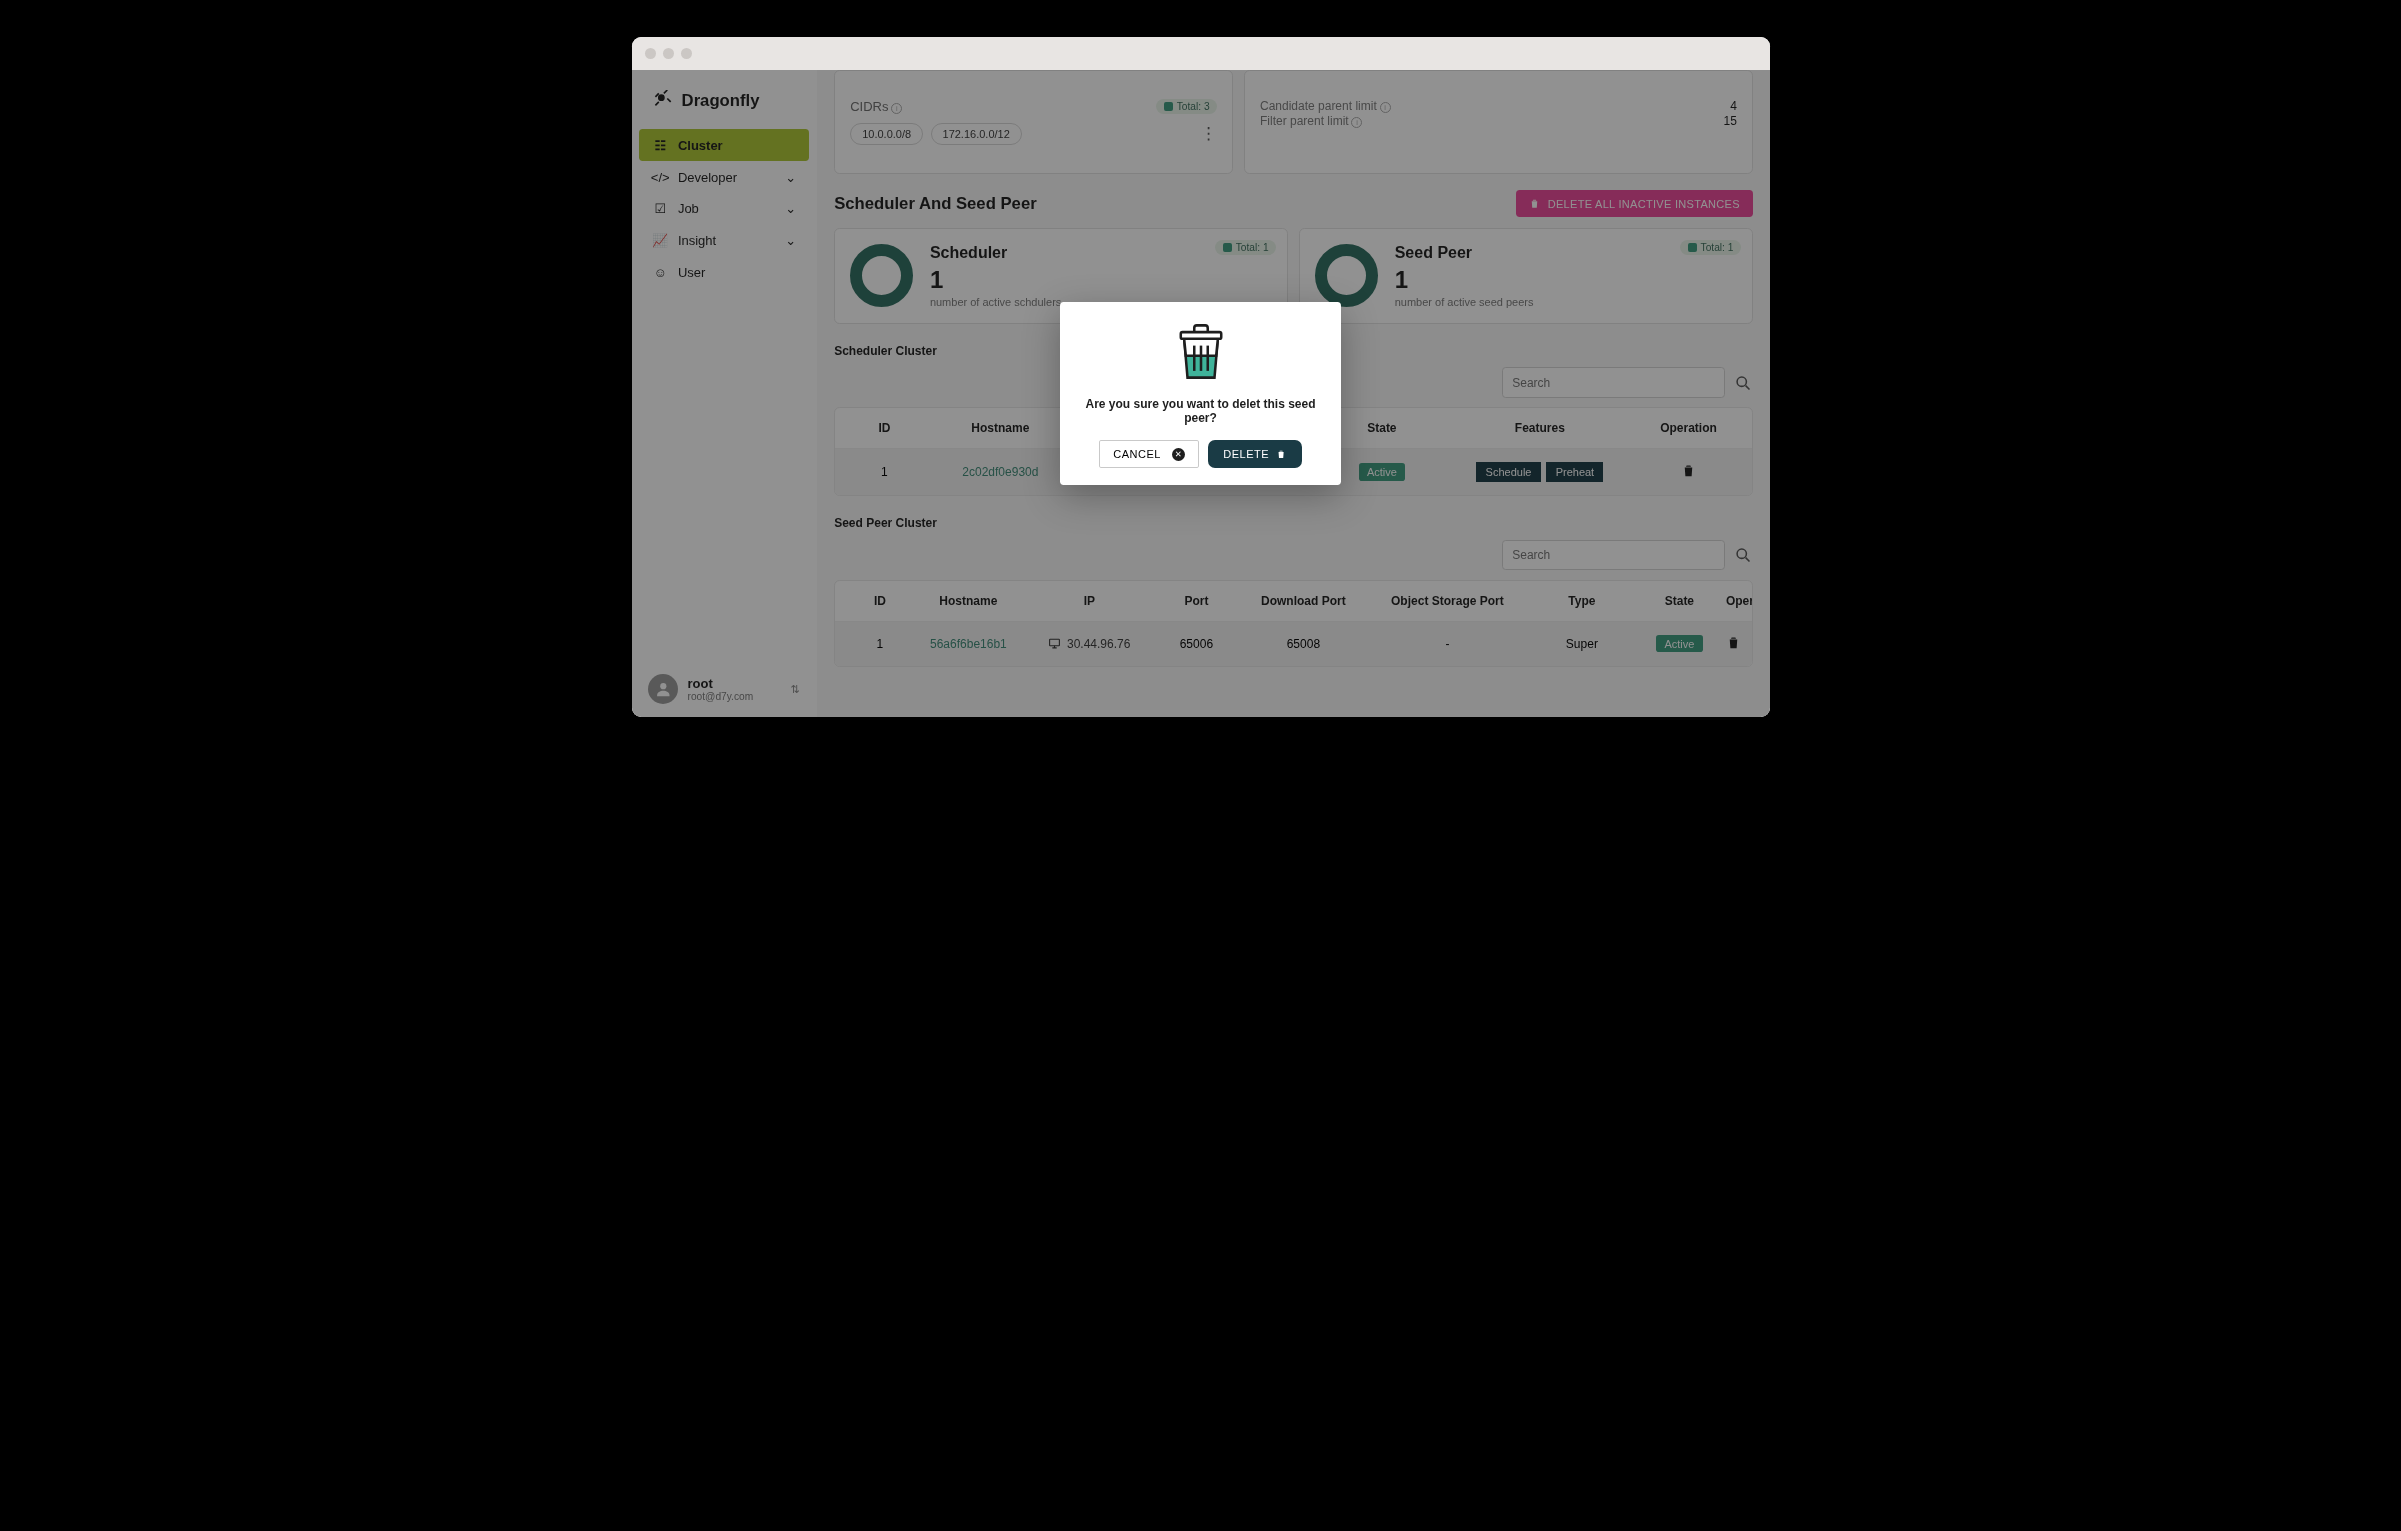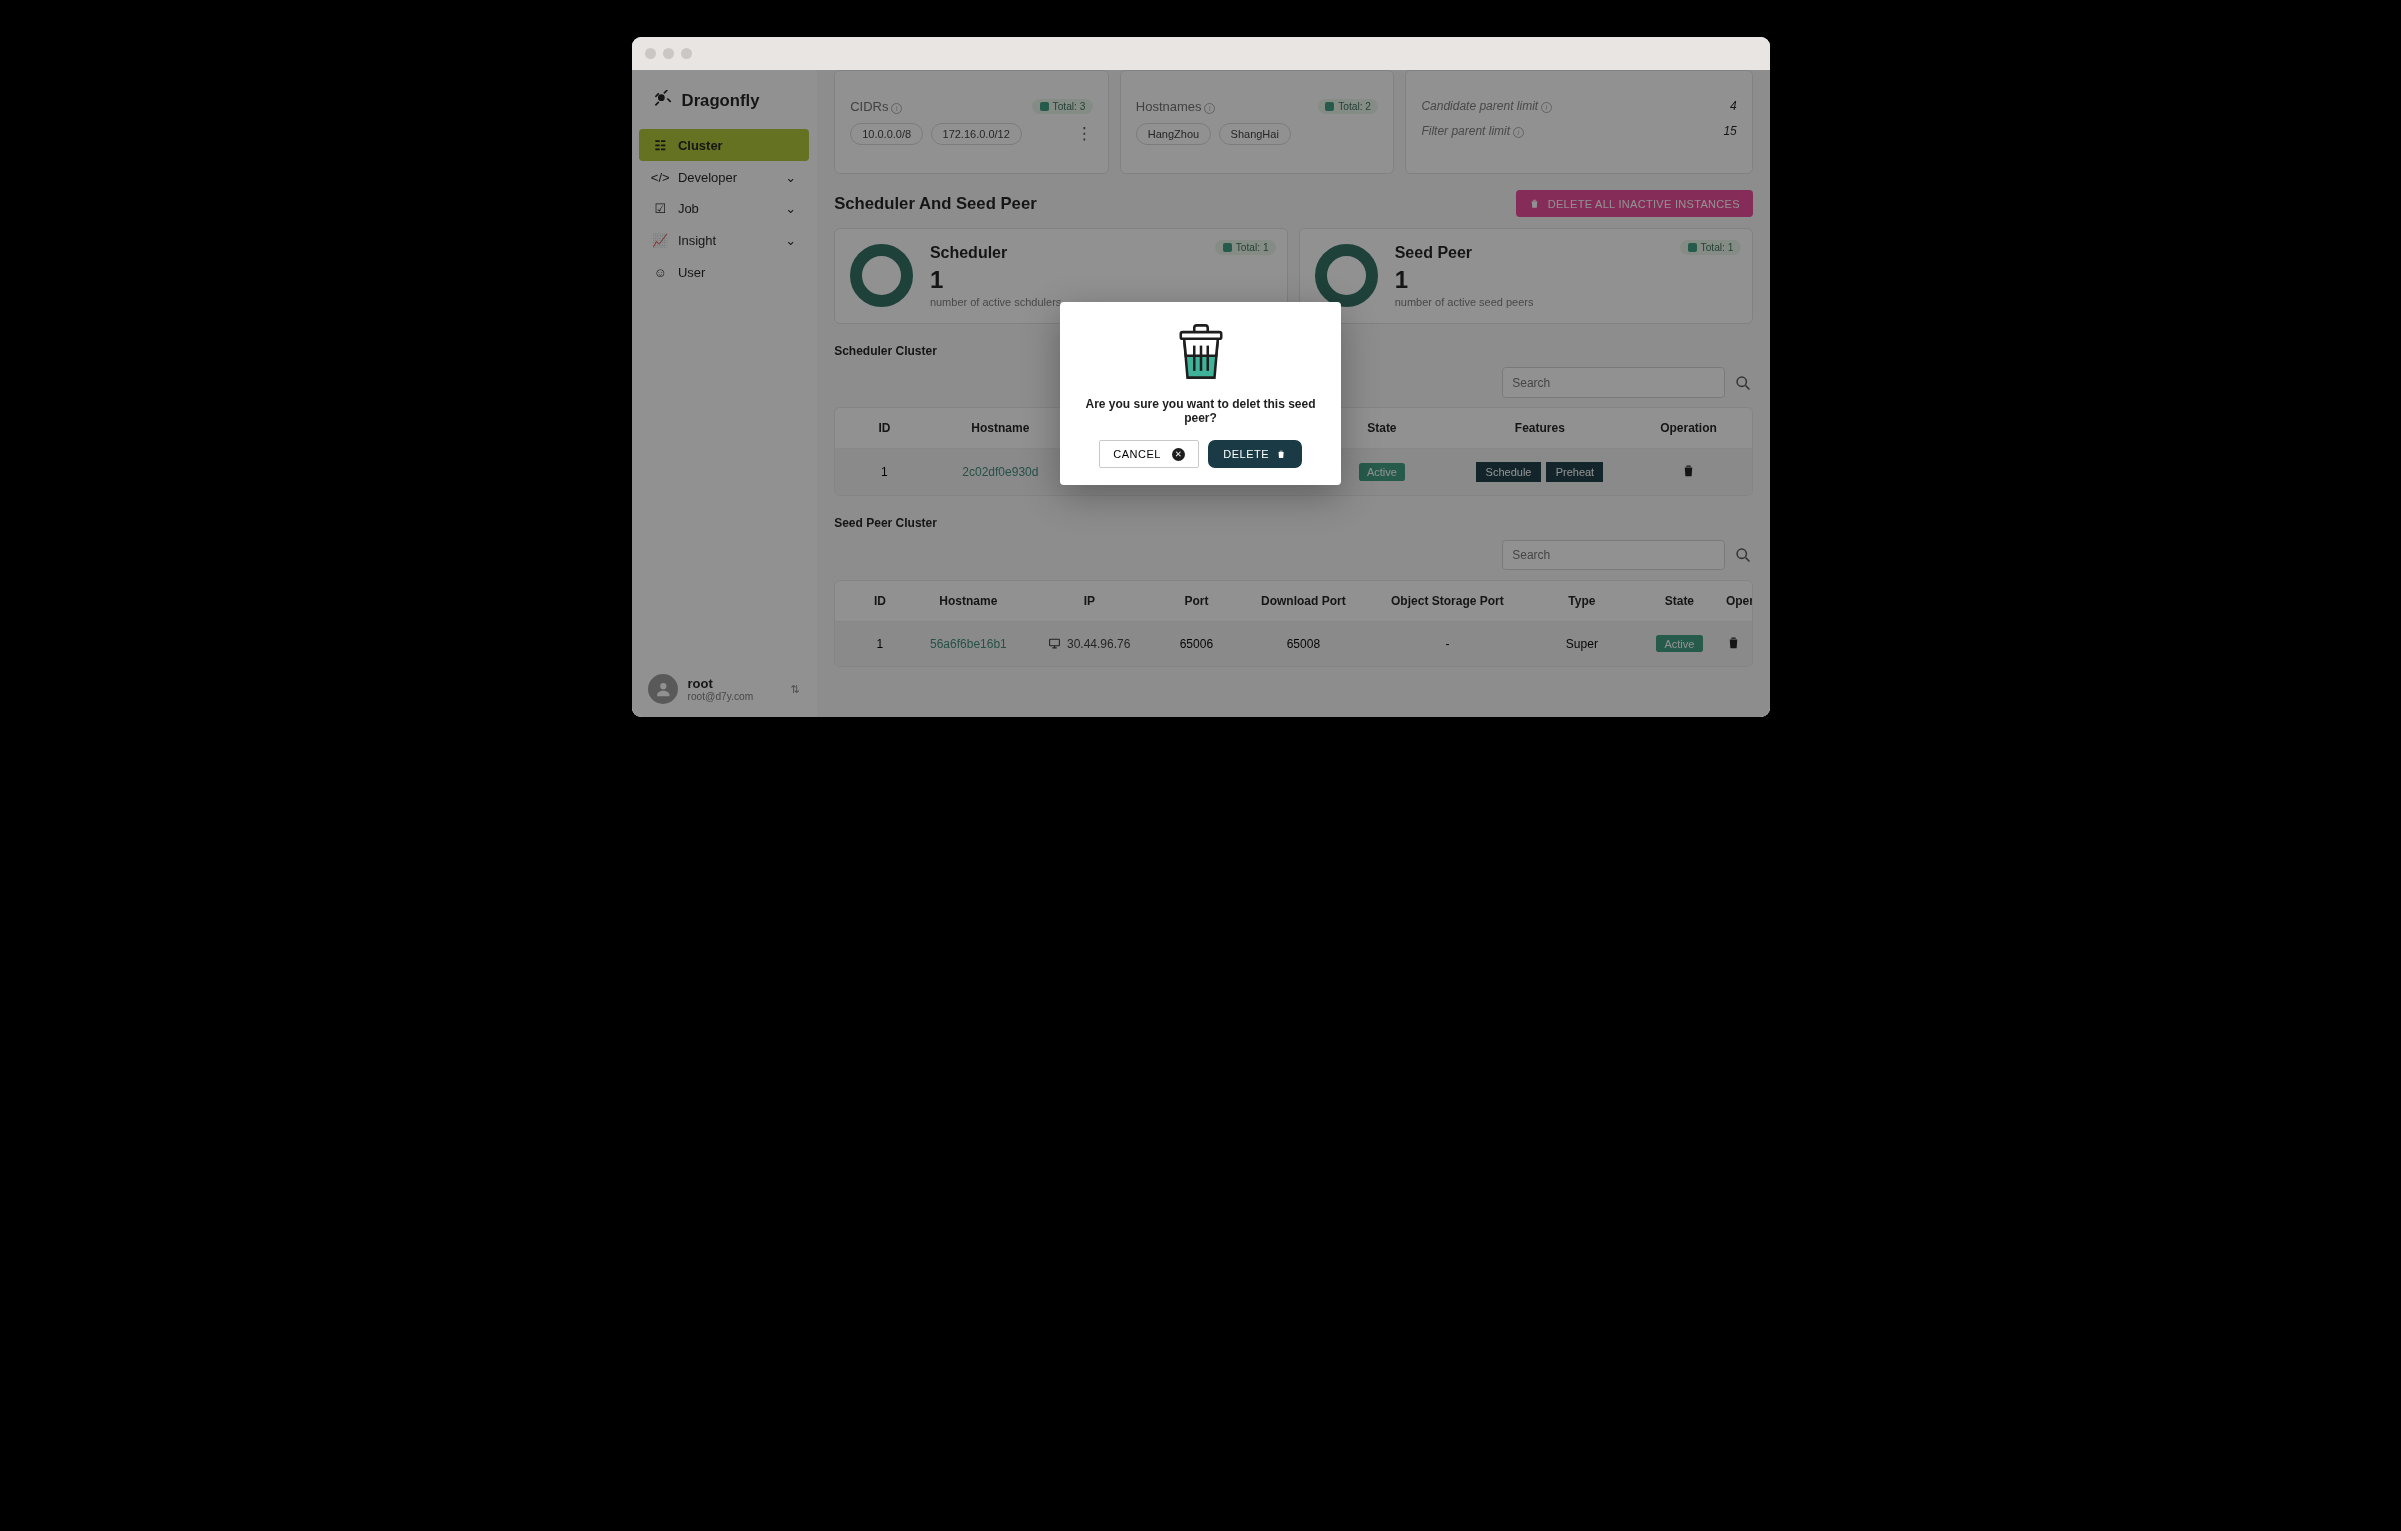--- a/index.html
+++ b/index.html
@@ -18,21 +18,21 @@
 .nav-item .ico { width: 16.7px; display: flex; justify-content: center; }
 .user-block { margin-top: auto; display: flex; align-items: center; gap: 9.3px; padding: 13px 16.7px; }
 .avatar { width: 30px; height: 30px; border-radius: 50%; background: #9a9a9a; display: flex; align-items: center; justify-content: center; }
 .avatar svg { width: 18.6px; height: 18.6px; fill: #fff; }
 .user-name { font-size: 13px; font-weight: 600; color: #1e1e1e; }
 .user-email { font-size: 10.2px; color: #7a7a7a; }
 .user-chev { margin-left: auto; color: #888; font-size: 11px; }
 .main { flex: 1; overflow-y: auto; background: #f7f7f7; padding: 0 16.7px 16.7px 16.7px; position: relative; }
 .config-row { display: flex; gap: 11px; margin-top: 0; }
 .card { background: #fff; border: 0.9px solid #e2e2e2; border-radius: 5.6px; padding: 28px 15px; flex: 1; }
-.card-col { display: flex; flex-direction: column; gap: 11px; font-size: 12px; font-style: italic; }
+.card-col { display: flex; flex-direction: column; gap: 1px; font-size: 12px; }
 .card-col .line { display: flex; justify-content: space-between; color: #7b7b7b; }
 .card-top { display: flex; justify-content: space-between; align-items: center; margin-bottom: 9.3px; }
 .card-title { color: #6d6d6d; font-size: 13px; }
 .info-ic { display:inline-block; width: 11px; height: 11px; border: 0.9px solid #aaa; border-radius: 50%; font-size: 7.4px; text-align: center; line-height: 9.3px; color: #aaa; margin-left: 2.8px; }
 .badge-total { background: #e9f5ea; border-radius: 9.3px; padding: 1.9px 7.4px; font-size: 10.2px; color: #3d6d5c; display: inline-flex; align-items: center; gap: 3.7px; }
 .badge-total .sq { width: 9.3px; height: 9.3px; background: #3d9b7f; border-radius: 1.9px; }
 .chips { display: flex; gap: 7.4px; flex-wrap: wrap; }
 .chip { border: 0.9px solid #d8d8d8; border-radius: 13px; padding: 3.7px 11px; font-size: 11px; color: #3b3b3b; }
 .dots-btn { margin-left: auto; font-size: 16.7px; color: #555; cursor: pointer; line-height: 1; }
 .sec-head { display: flex; justify-content: space-between; align-items: center; margin: 16.7px 0 11px 0; }
@@ -142,33 +142,20 @@
               </span>
           </div>
           <div style="display:flex;align-items:center">
             <div class="chips">
               <span class="chip">10.0.0.0/8</span>
               <span class="chip">172.16.0.0/12</span>
             </div>
             <span class="dots-btn">⋮</span>
           </div>
         </div>
-        <div class="card">
-          <div class="card-top">
-            <span class="card-title"><span>Hostnames</span><span class="info-ic">i</span></span>
-            <span class="badge-total">
-                <span class="sq"></span>
-                <span>Total: 2</span>
-              </span>
-          </div>
-          <div class="chips">
-            <span class="chip">HangZhou</span>
-            <span class="chip">ShangHai</span>
-          </div>
-        </div>
         <div class="card card-col" style="flex:1.3">
           <div class="line">
               <span><span>Candidate parent limit</span><span class="info-ic">i</span></span>
               <span style="color:#1e1e1e">4</span>
             </div>
           <div class="line">
               <span><span>Filter parent limit</span><span class="info-ic">i</span></span>
               <span style="color:#1e1e1e">15</span>
             </div>
         </div>

